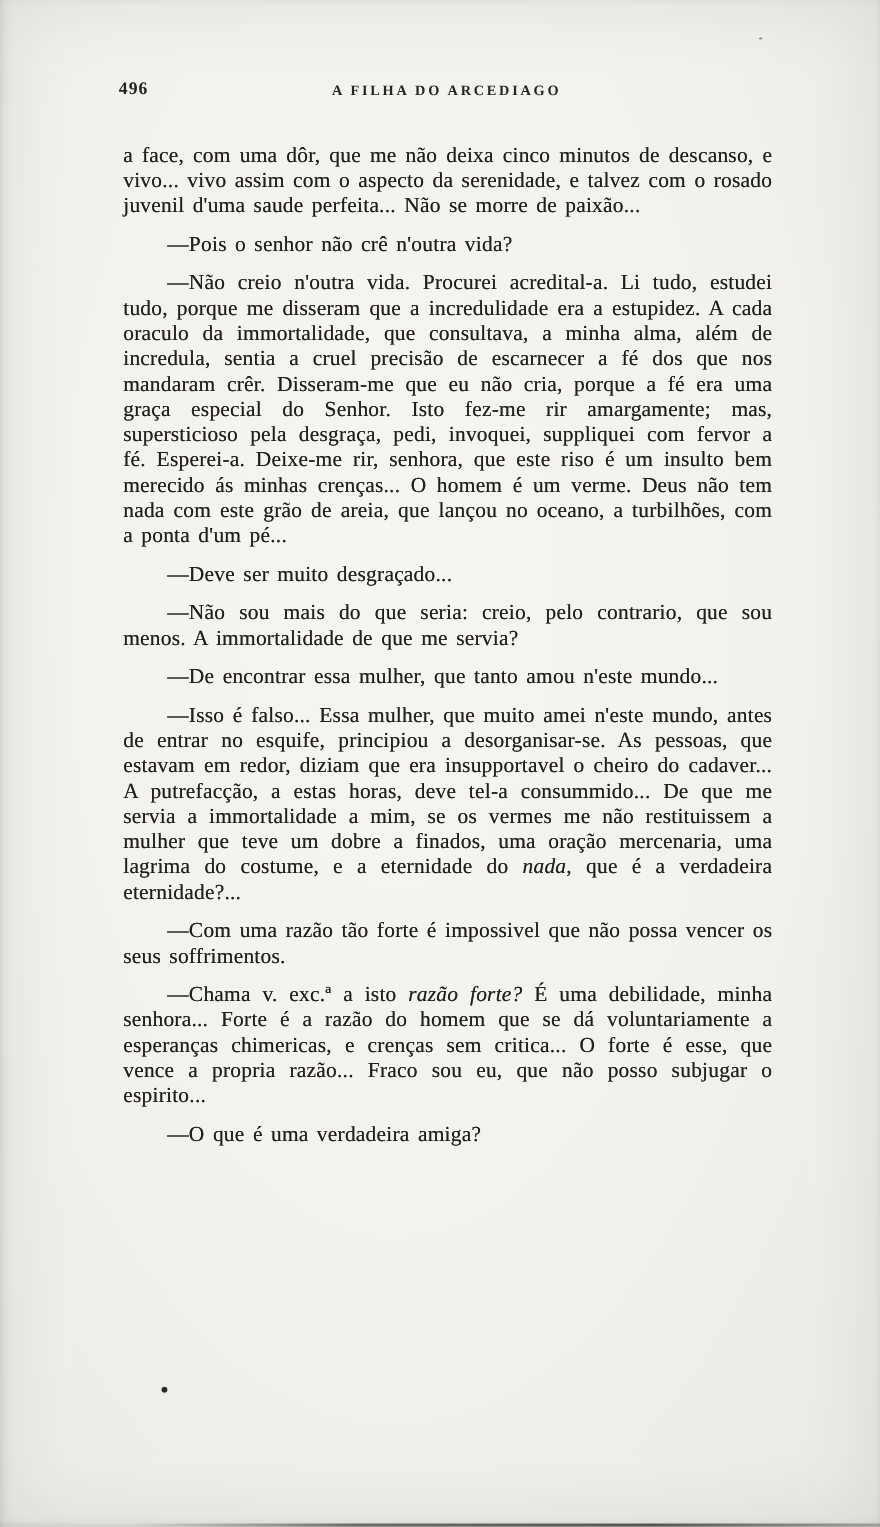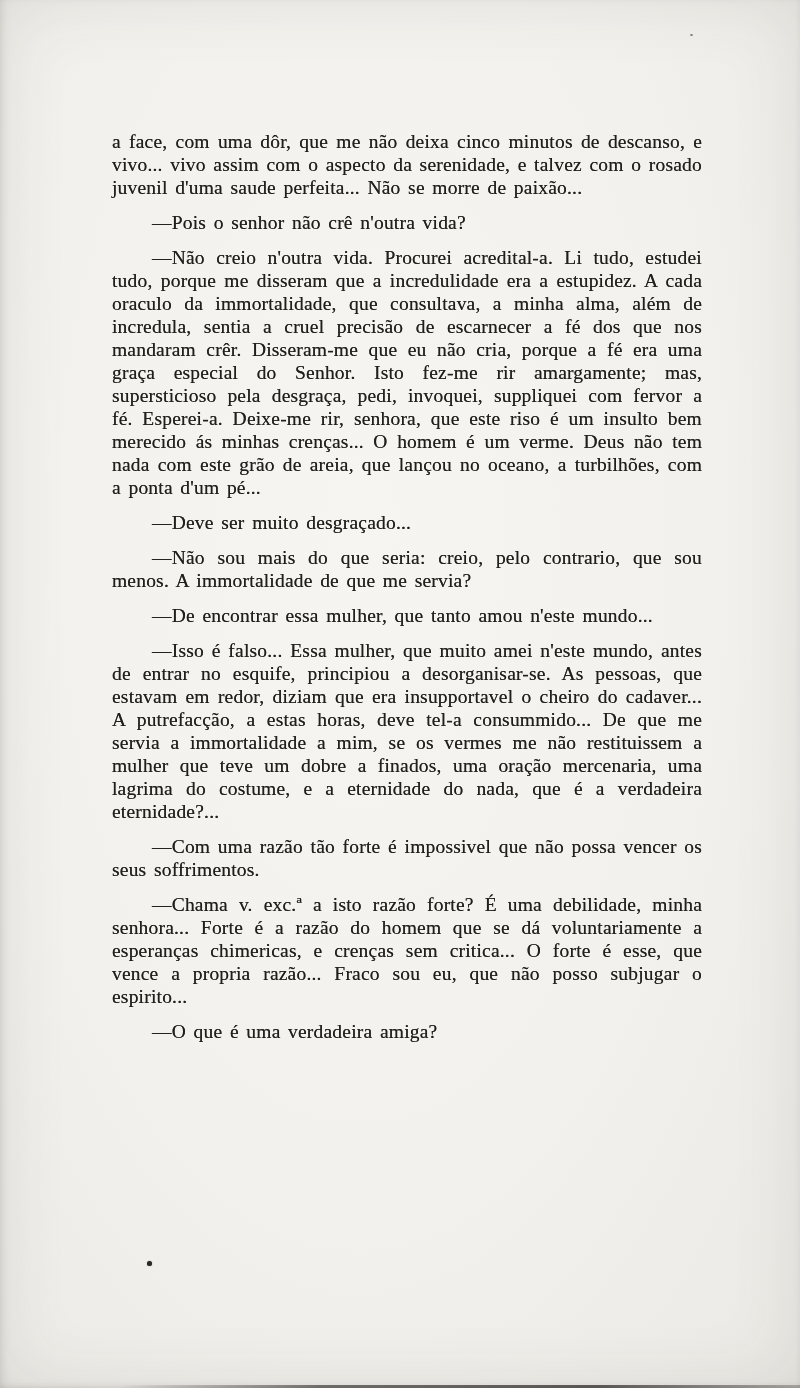--- a/index.html
+++ b/index.html
@@ -63,20 +63,21 @@
     text-shadow: 0 0 0.4px rgba(30,28,25,0.75);
   }
   .text-block p.para {
     margin: 12px;
     padding: 0;
   }
   .text-block p.para.indent {
     text-indent: 40px;
   }
   .italic {
+    font-style: italic;
   }
   .ink-speck {
     position: absolute;
     left: 147px;
     top: 1261px;
     width: 5px;
     height: 5px;
     border-radius: 50%;
     background: #2a2825;
     box-shadow: 0 0 1px rgba(42,40,37,0.8);
@@ -97,20 +98,24 @@
     right: 0;
     height: 3px;
     background: linear-gradient(to right, rgba(20,18,15,0) 0%, rgba(20,18,15,0.55) 30%, rgba(20,18,15,0.65) 70%, rgba(20,18,15,0.25) 100%);
   }
 </style>
 </head>
 <body>
 
 <div class="book-page">
 
+  <div class="page-header">
+    <span class="page-number">496</span>
+    <span class="running-header">A FILHA DO ARCEDIAGO</span>
+  </div>
 
   <div class="text-block">
       <p class="para"><span>a face, com uma dôr, que me não deixa cinco minutos de descanso, e vivo... vivo assim com o aspecto da serenidade, e talvez com o rosado juvenil d'uma saude perfeita... Não se morre de paixão...</span></p>
       <p class="para indent"><span>—Pois o senhor não crê n'outra vida?</span></p>
       <p class="para indent"><span>—Não creio n'outra vida. Procurei acredital-a. Li tudo, estudei tudo, porque me disseram que a incredulidade era a estupidez. A cada oraculo da immortalidade, que consultava, a minha alma, além de incredula, sentia a cruel precisão de escarnecer a fé dos que nos mandaram crêr. Disseram-me que eu não cria, porque a fé era uma graça especial do Senhor. Isto fez-me rir amargamente; mas, supersticioso pela desgraça, pedi, invoquei, suppliquei com fervor a fé. Esperei-a. Deixe-me rir, senhora, que este riso é um insulto bem merecido ás minhas crenças... O homem é um verme. Deus não tem nada com este grão de areia, que lançou no oceano, a turbilhões, com a ponta d'um pé...</span></p>
       <p class="para indent"><span>—Deve ser muito desgraçado...</span></p>
       <p class="para indent"><span>—Não sou mais do que seria: creio, pelo contrario, que sou menos. A immortalidade de que me servia?</span></p>
       <p class="para indent"><span>—De encontrar essa mulher, que tanto amou n'este mundo...</span></p>
       <p class="para indent"><span>—Isso é falso... Essa mulher, que muito amei n'este mundo, antes de entrar no esquife, principiou a desorganisar-se. As pessoas, que estavam em redor, diziam que era insupportavel o cheiro do cadaver... A putrefacção, a estas horas, deve tel-a consummido... De que me servia a immortalidade a mim, se os vermes me não restituissem a mulher que teve um dobre a finados, uma oração mercenaria, uma lagrima do costume, e a eternidade do </span><span class="italic">nada,</span><span> que é a verdadeira eternidade?...</span></p>
       <p class="para indent"><span>—Com uma razão tão forte é impossivel que não possa vencer os seus soffrimentos.</span></p>

